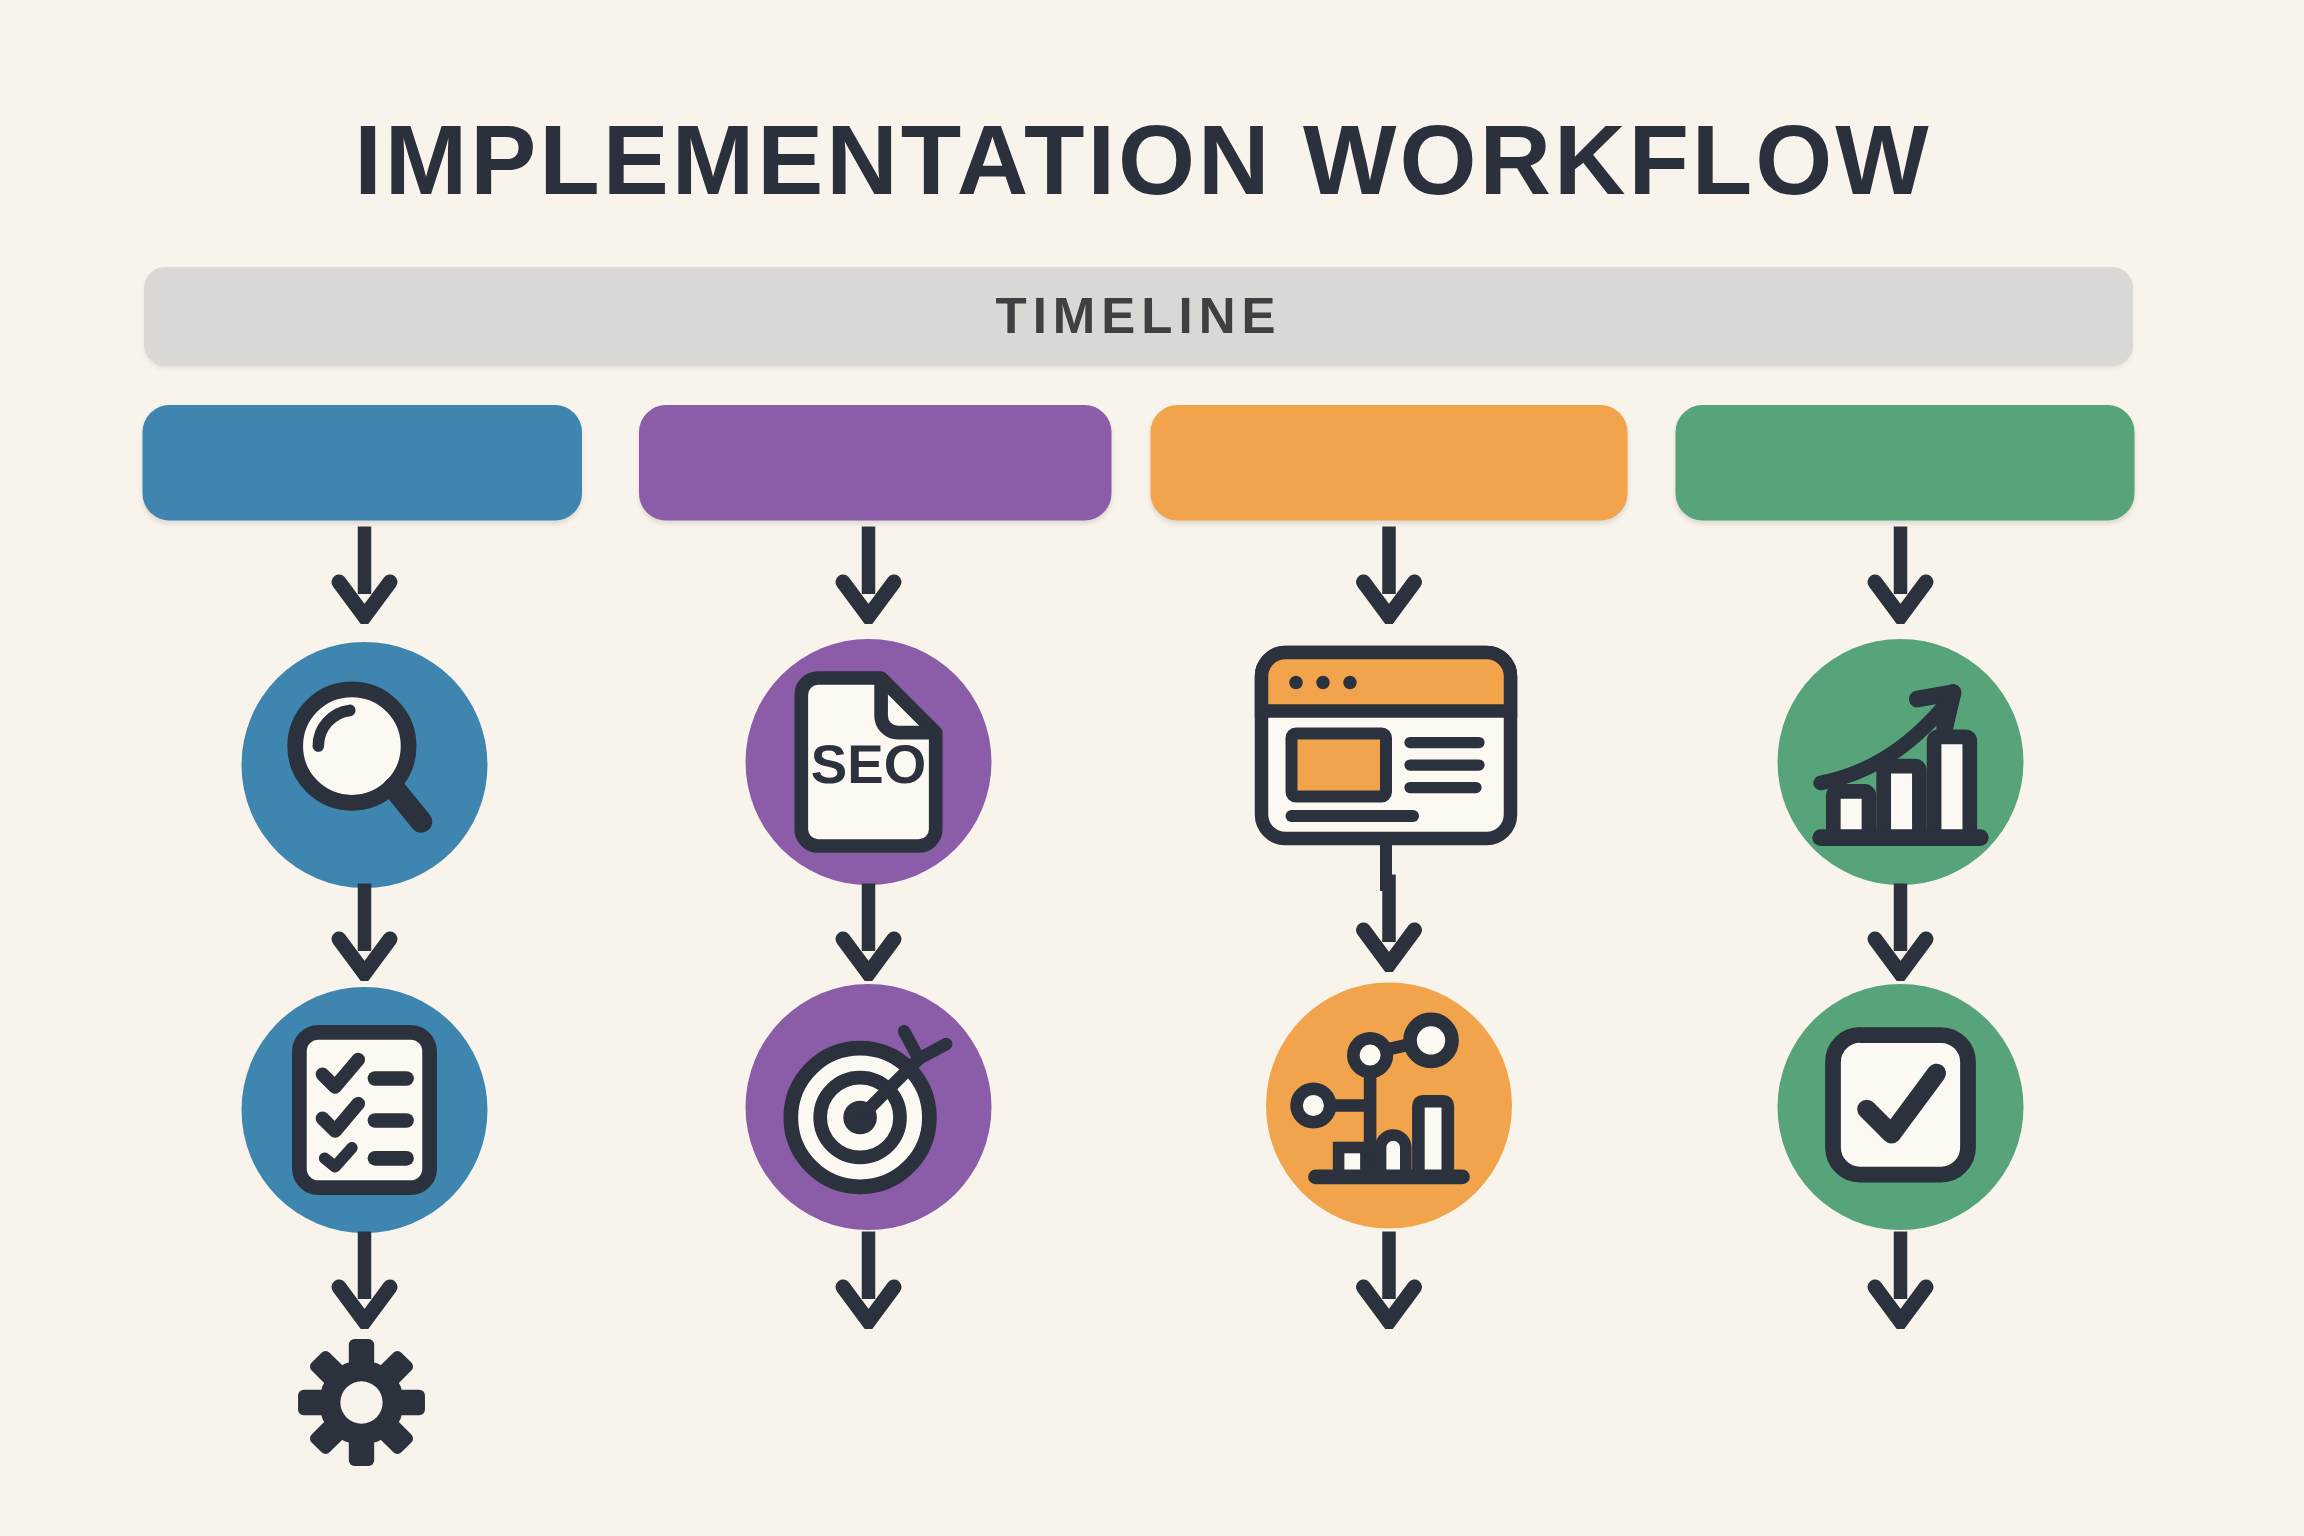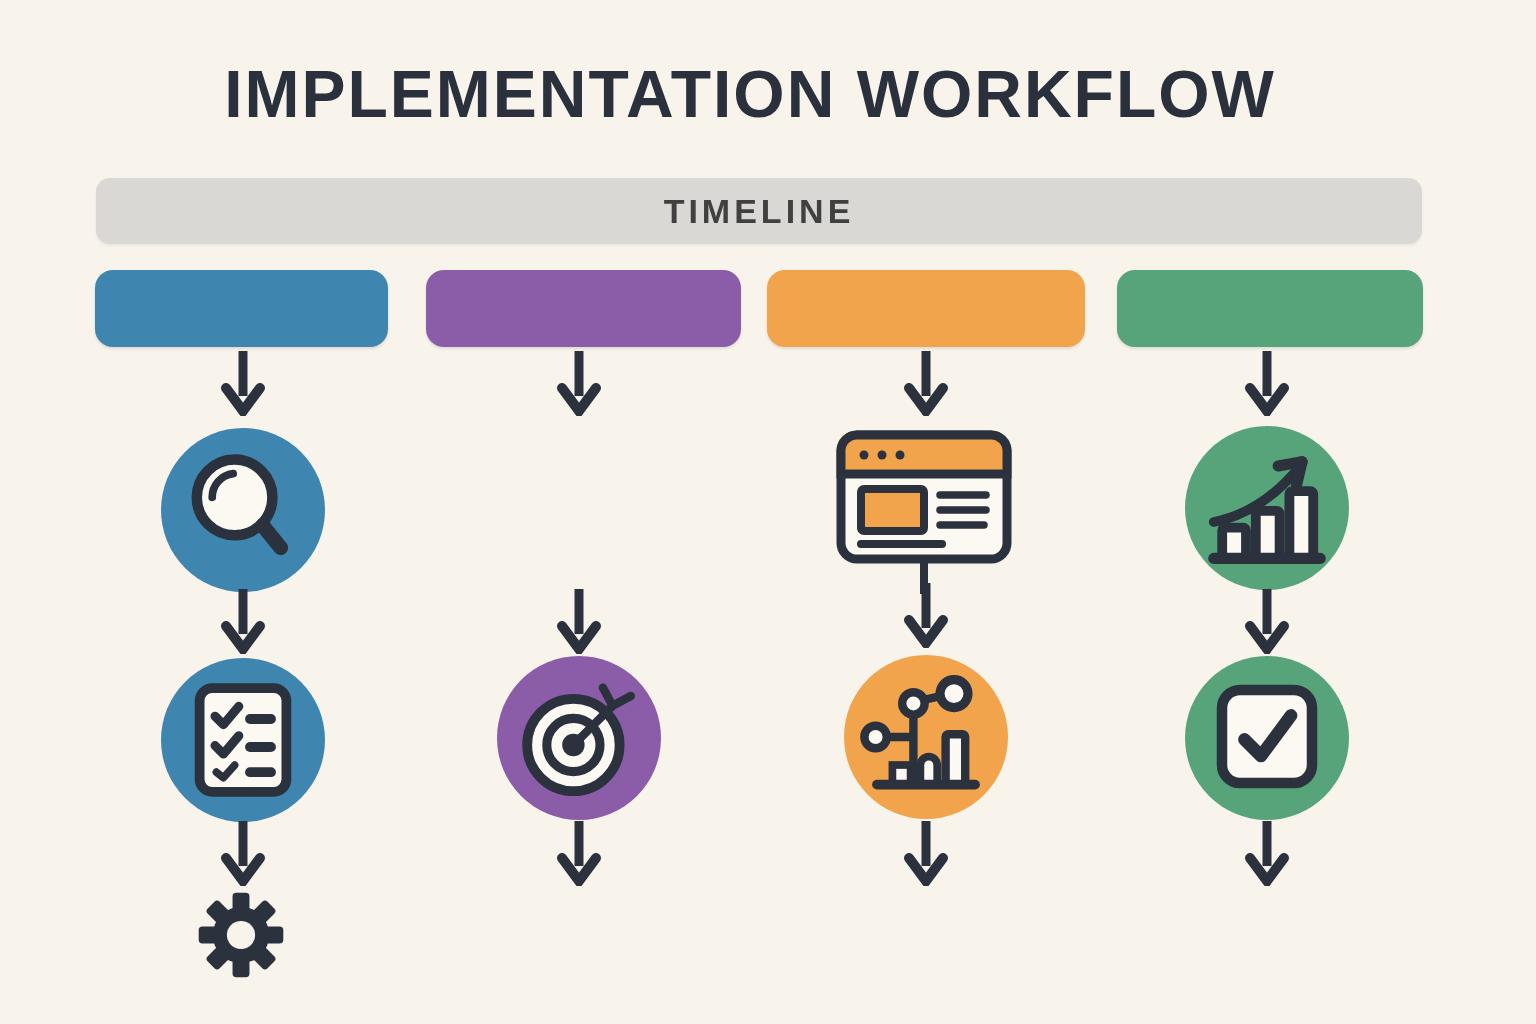--- a/index.html
+++ b/index.html
@@ -2,21 +2,21 @@
 <html><head>
 <meta charset="utf-8">
 <style>
   html, body { margin:0; padding:0; background:#f8f4ec; }
   .canvas {
     position:relative; width:1536px; height:1024px;
     background:#f8f4ec; overflow:hidden;
     font-family:"Liberation Sans", sans-serif;
   }
   .title {
-    position:absolute; top:52px; left:0; width:1492px; margin:4px;
+    position:absolute; top:52px; left:0; width:1492px; margin:16px;
     text-align:center; font-size:66px; font-weight:700;
     letter-spacing:2px; color:#2a313c;
   }
   .timeline-bar {
     position:absolute; left:96px; top:178px; width:1326px; height:66px;
     background:#d9d8d5; border-radius:14px;
     display:flex; align-items:center; justify-content:center;
     box-shadow:0 2px 3px rgba(0,0,0,0.06);
   }
   .timeline-label {
@@ -117,20 +117,27 @@
       <rect x="41" y="5" width="18" height="20" rx="4" transform="rotate(135 50 50)"></rect>
       <rect x="41" y="5" width="18" height="20" rx="4" transform="rotate(180 50 50)"></rect>
       <rect x="41" y="5" width="18" height="20" rx="4" transform="rotate(225 50 50)"></rect>
       <rect x="41" y="5" width="18" height="20" rx="4" transform="rotate(270 50 50)"></rect>
       <rect x="41" y="5" width="18" height="20" rx="4" transform="rotate(315 50 50)"></rect>
       <circle cx="50" cy="50" r="30"></circle>
     </g>
     <circle cx="50" cy="50" r="15" fill="#f8f4ec"></circle>
   </svg>
 
+  <div class="circle c-purple" style="left:497px;top:426px">
+    <svg width="140" height="140" viewBox="0 0 100 100">
+      <path d="M18 18 a8 8 0 0 1 8 -8 h30 l26 26 v46 a8 8 0 0 1 -8 8 h-48 a8 8 0 0 1 -8 -8 z" fill="#fcf9f3" stroke="#2b323d" stroke-width="6.5" stroke-linejoin="round"></path>
+      <path d="M56 10 v18 a8 8 0 0 0 8 8 h18" fill="none" stroke="#2b323d" stroke-width="6.5"></path>
+      <text x="50" y="60" text-anchor="middle" font-family="Liberation Sans, sans-serif" font-size="26" font-weight="700" fill="#2b323d">SEO</text>
+    </svg>
+  </div>
 
   <svg class="abs" style="left:555px;top:588px" width="48" height="66" viewBox="0 0 48 66">
       <use href="#down-arrow-shape"></use>
     </svg>
 
   <div class="circle c-purple" style="left:497px;top:656px">
     <svg width="140" height="140" viewBox="0 0 100 100">
       <circle cx="46" cy="55" r="33" fill="#fcf9f3" stroke="#2b323d" stroke-width="7"></circle>
       <circle cx="46" cy="55" r="19" fill="none" stroke="#2b323d" stroke-width="6.5"></circle>
       <circle cx="46" cy="55" r="8" fill="#2b323d"></circle>

